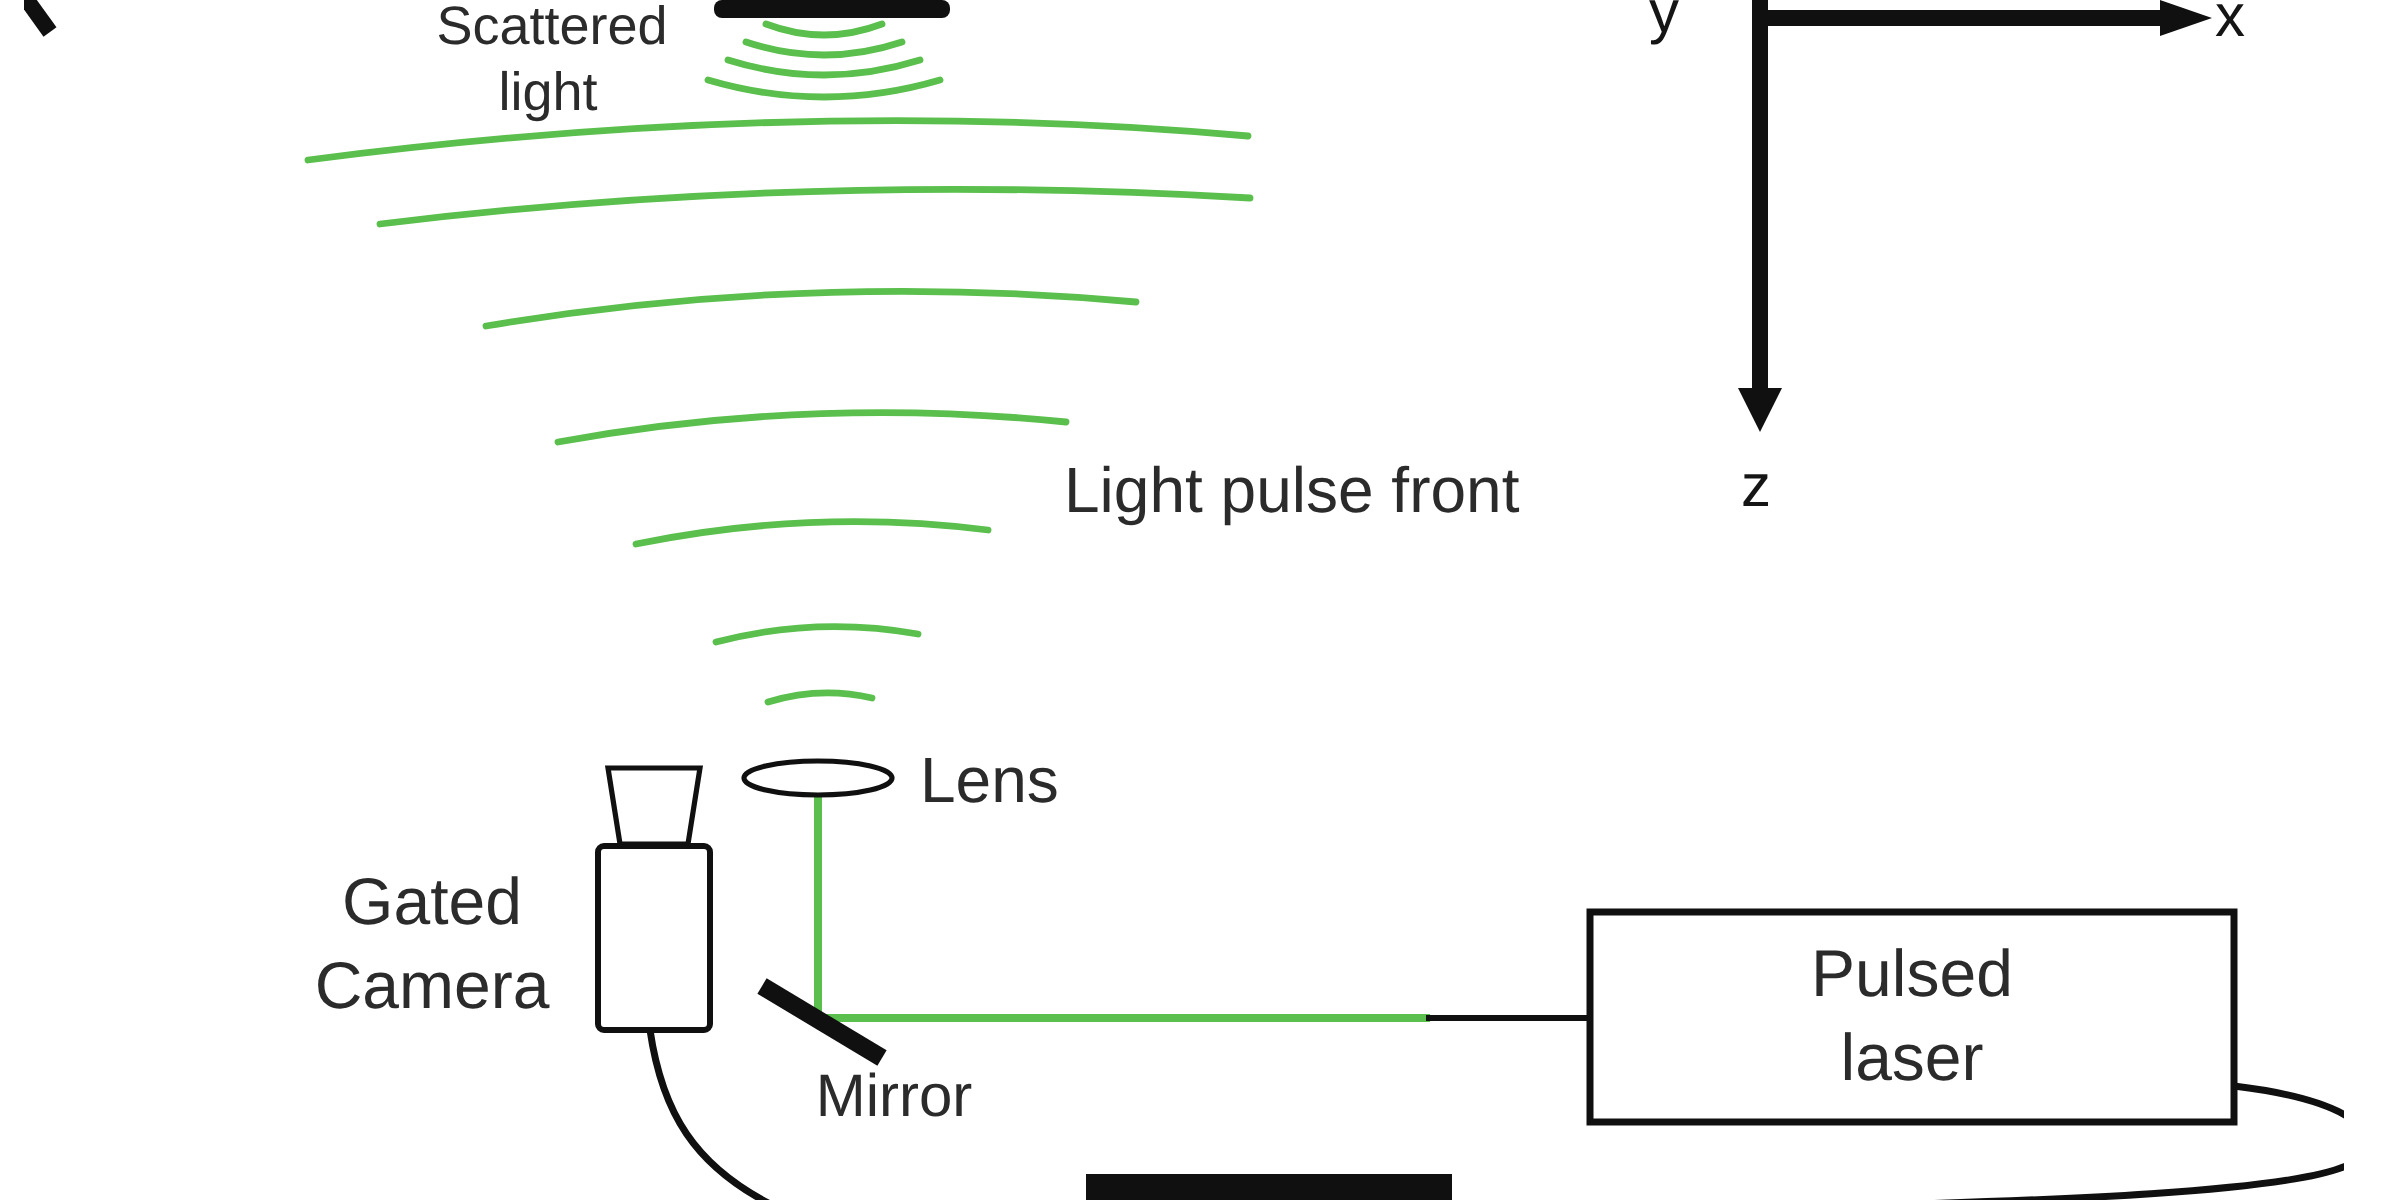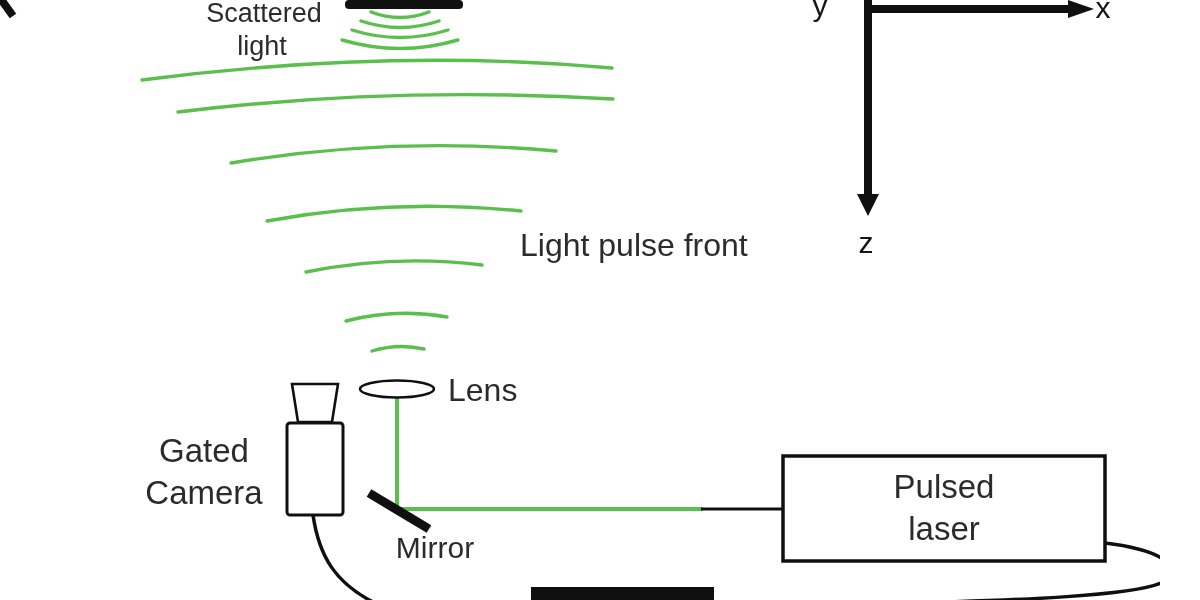--- a/index.html
+++ b/index.html
@@ -8,20 +8,21 @@
     --text:#2b2b2b;
     --bg:#ffffff;
   }
   html,body{margin:0;padding:0;background:var(--bg);}
   .stage{
     position:relative;
     width:1160px;height:600px;
     overflow:hidden;
     background:var(--bg);
     font-family:"Liberation Sans", sans-serif;
+    padding-left:12px;
   }
   svg{display:block;}
   text{
     font-family:"Liberation Sans", sans-serif;
     fill:var(--text);
   }
   .t27{font-size:27px;}
   .t30{font-size:30px;}
   .t32{font-size:32px;}
   .t33{font-size:33px;}

